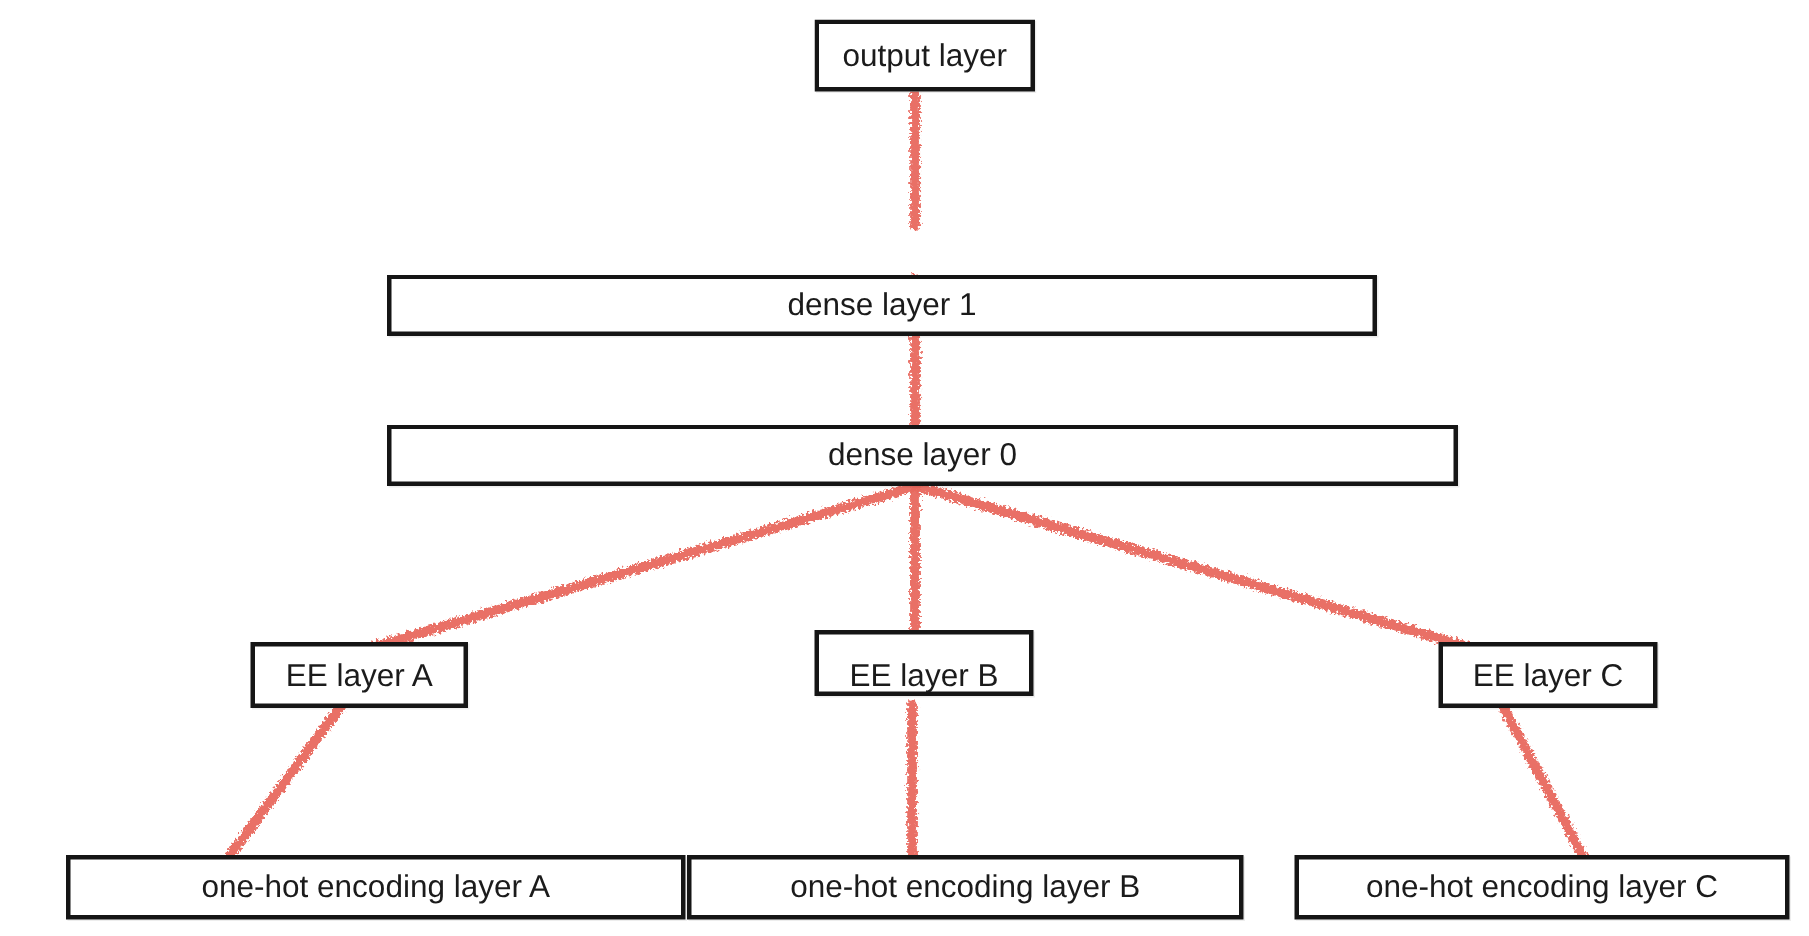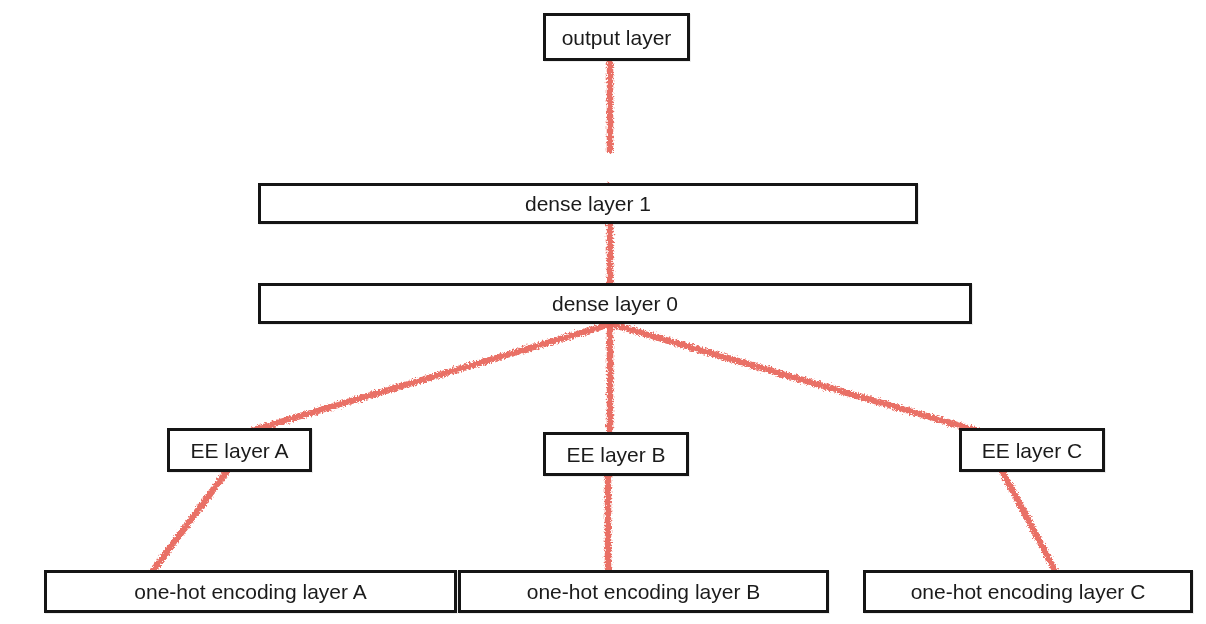--- a/index.html
+++ b/index.html
@@ -40,21 +40,21 @@
     font-size: 21px;
     line-height: 1;
     white-space: nowrap;
     box-shadow: 1px 1px 0 rgba(0,0,0,0.07);
   }
   
   .n-output { left: 543px; top: 13px;  width: 147px; height: 48px; }
   .n-dense1 { left: 258px; top: 147px; width: 660px; height: 41px; margin-top: 36px; }
   .n-dense0 { left: 258px; top: 283px; width: 714px; height: 41px; }
   .n-eea    { left: 167px; top: 428px; width: 145px; height: 44px; }
-  .n-eeb    { left: 543px; top: 432px; width: 146px; height: 44px; }
+  .n-eeb    { left: 543px; top: 420px; width: 146px; height: 44px; align-items: flex-end; }
   .n-eec    { left: 920px; top: 428px; width: 146px; height: 44px; margin-left: 39px; }
   .n-oha    { left: 12px;  top: 570px; width: 413px; height: 43px; margin-left: 32px; }
   .n-ohb    { left: 458px; top: 570px; width: 371px; height: 43px; }
   .n-ohc    { left: 863px; top: 570px; width: 330px; height: 43px; }
 </style>
 </head>
 <body>
 
 <div class="canvas">
 

